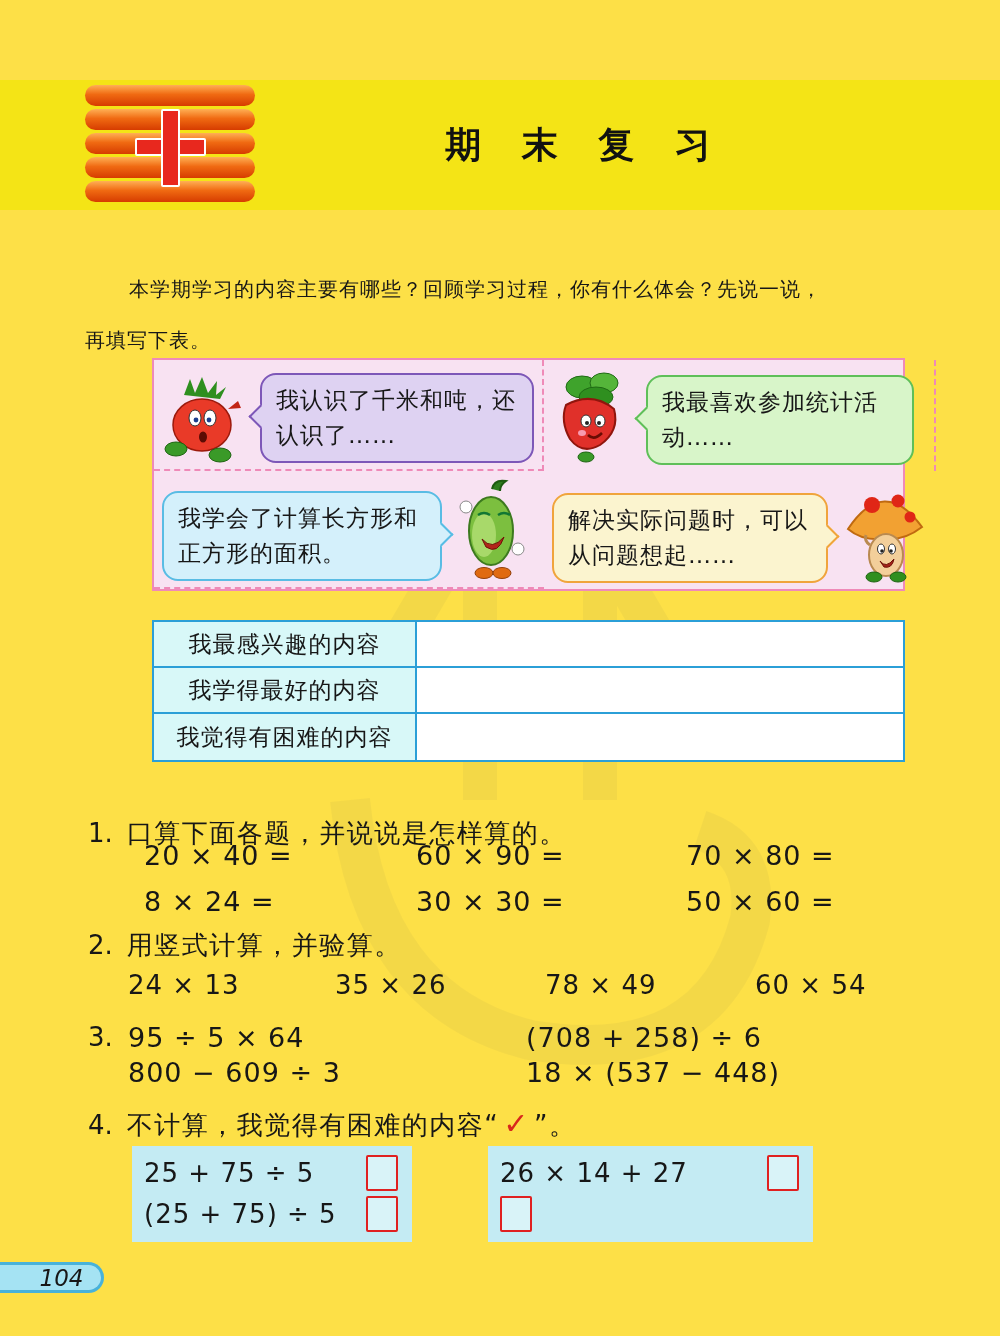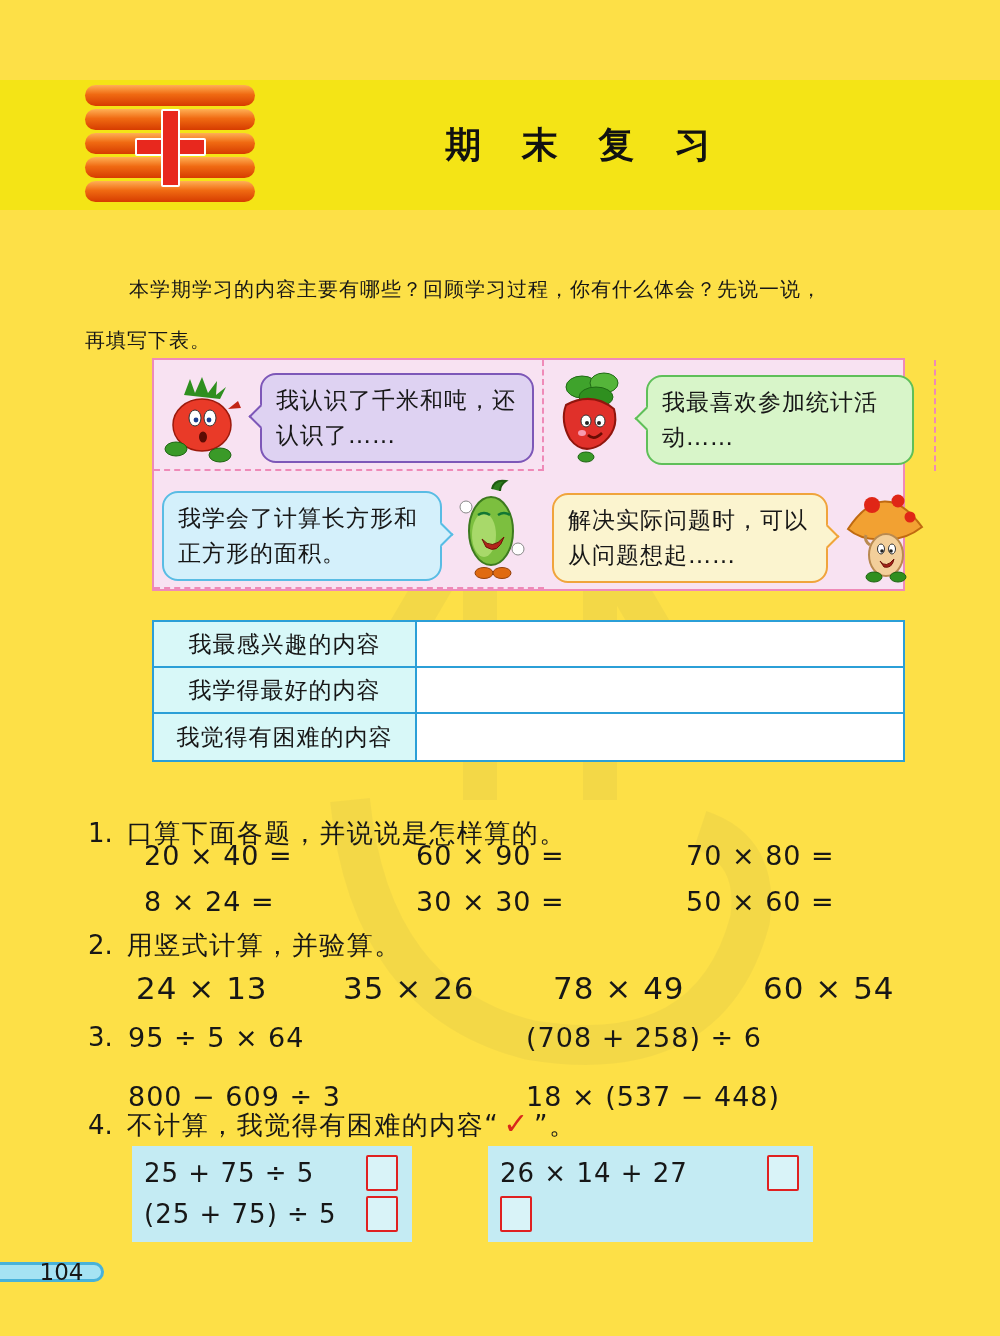--- a/index.html
+++ b/index.html
@@ -56,38 +56,38 @@
               justify-content:center;font-size:23px;letter-spacing:1px;box-sizing:border-box;}
   .fill-row-line{border-bottom:2px solid #2b9fd7;}
   .fill-value{background:#ffffff;box-sizing:border-box;}
 
   
   .ex-title{position:absolute;left:88px;font-size:26px;letter-spacing:1.5px;}
   .ex-num{display:inline-block;margin-right:14px;font-size:26px;letter-spacing:0;}
   .grid3{position:absolute;left:128px;width:800px;display:grid;grid-template-columns:272px 270px 1fr;
          row-gap:15px;font-size:27px;letter-spacing:1px;margin-left:16px;}
   .grid4{position:absolute;left:128px;width:800px;display:grid;grid-template-columns:207px 210px 210px 1fr;
-         font-size:31px;letter-spacing:1px;margin-left:8px;}
+         font-size:26px;letter-spacing:1px;}
   .grid2{position:absolute;left:128px;width:800px;display:grid;grid-template-columns:398px 1fr;
-         row-gap:28px;font-size:27px;letter-spacing:1px;}
+         row-gap:4px;font-size:27px;letter-spacing:1px;}
   .check-red{color:#d8281c;font-size:30px;font-weight:bold;margin:0 4px;}
 
   
   .panels{position:absolute;left:132px;top:1146px;display:flex;gap:76px;}
   .panel{background:#c4ebf3;padding:6px 14px 8px 12px;box-sizing:border-box;}
   .p-left{width:280px;} .p-right{width:325px;}
   .prow{display:flex;align-items:center;justify-content:space-between;height:41px;
         font-size:26px;letter-spacing:1px;}
   .ansbox{width:28px;height:32px;background:#d9f3f8;border:2.5px solid #e02020;border-radius:2px;}
 
   
-  .pill{position:absolute;left:0;top:1262px;width:104px;height:20px;background:#a5e3f3;
+  .pill{position:absolute;left:0;top:1262px;width:104px;height:31px;background:#a5e3f3;
         border:3px solid #48b2da;border-left:none;border-radius:0 17px 17px 0;
         display:flex;align-items:center;justify-content:center;padding-left:22px;
-        font-size:23px;box-sizing:border-box;}
+        font-size:23px;box-sizing:border-box;font-style:italic;}
 </style>
 </head>
 <body>
 
 <div class="page">
 
   <svg class="watermark" viewBox="0 0 620 760">
     <path d="M300 40 L470 330 L130 330 Z" fill="none" stroke="#555" stroke-width="38"></path>
     <path d="M120 420 Q140 620 300 660 Q480 690 520 540 Q530 470 470 450" fill="none" stroke="#555" stroke-width="40"></path>
     <path d="M250 120 L250 420 M370 120 L370 420" stroke="#555" stroke-width="34"></path>

